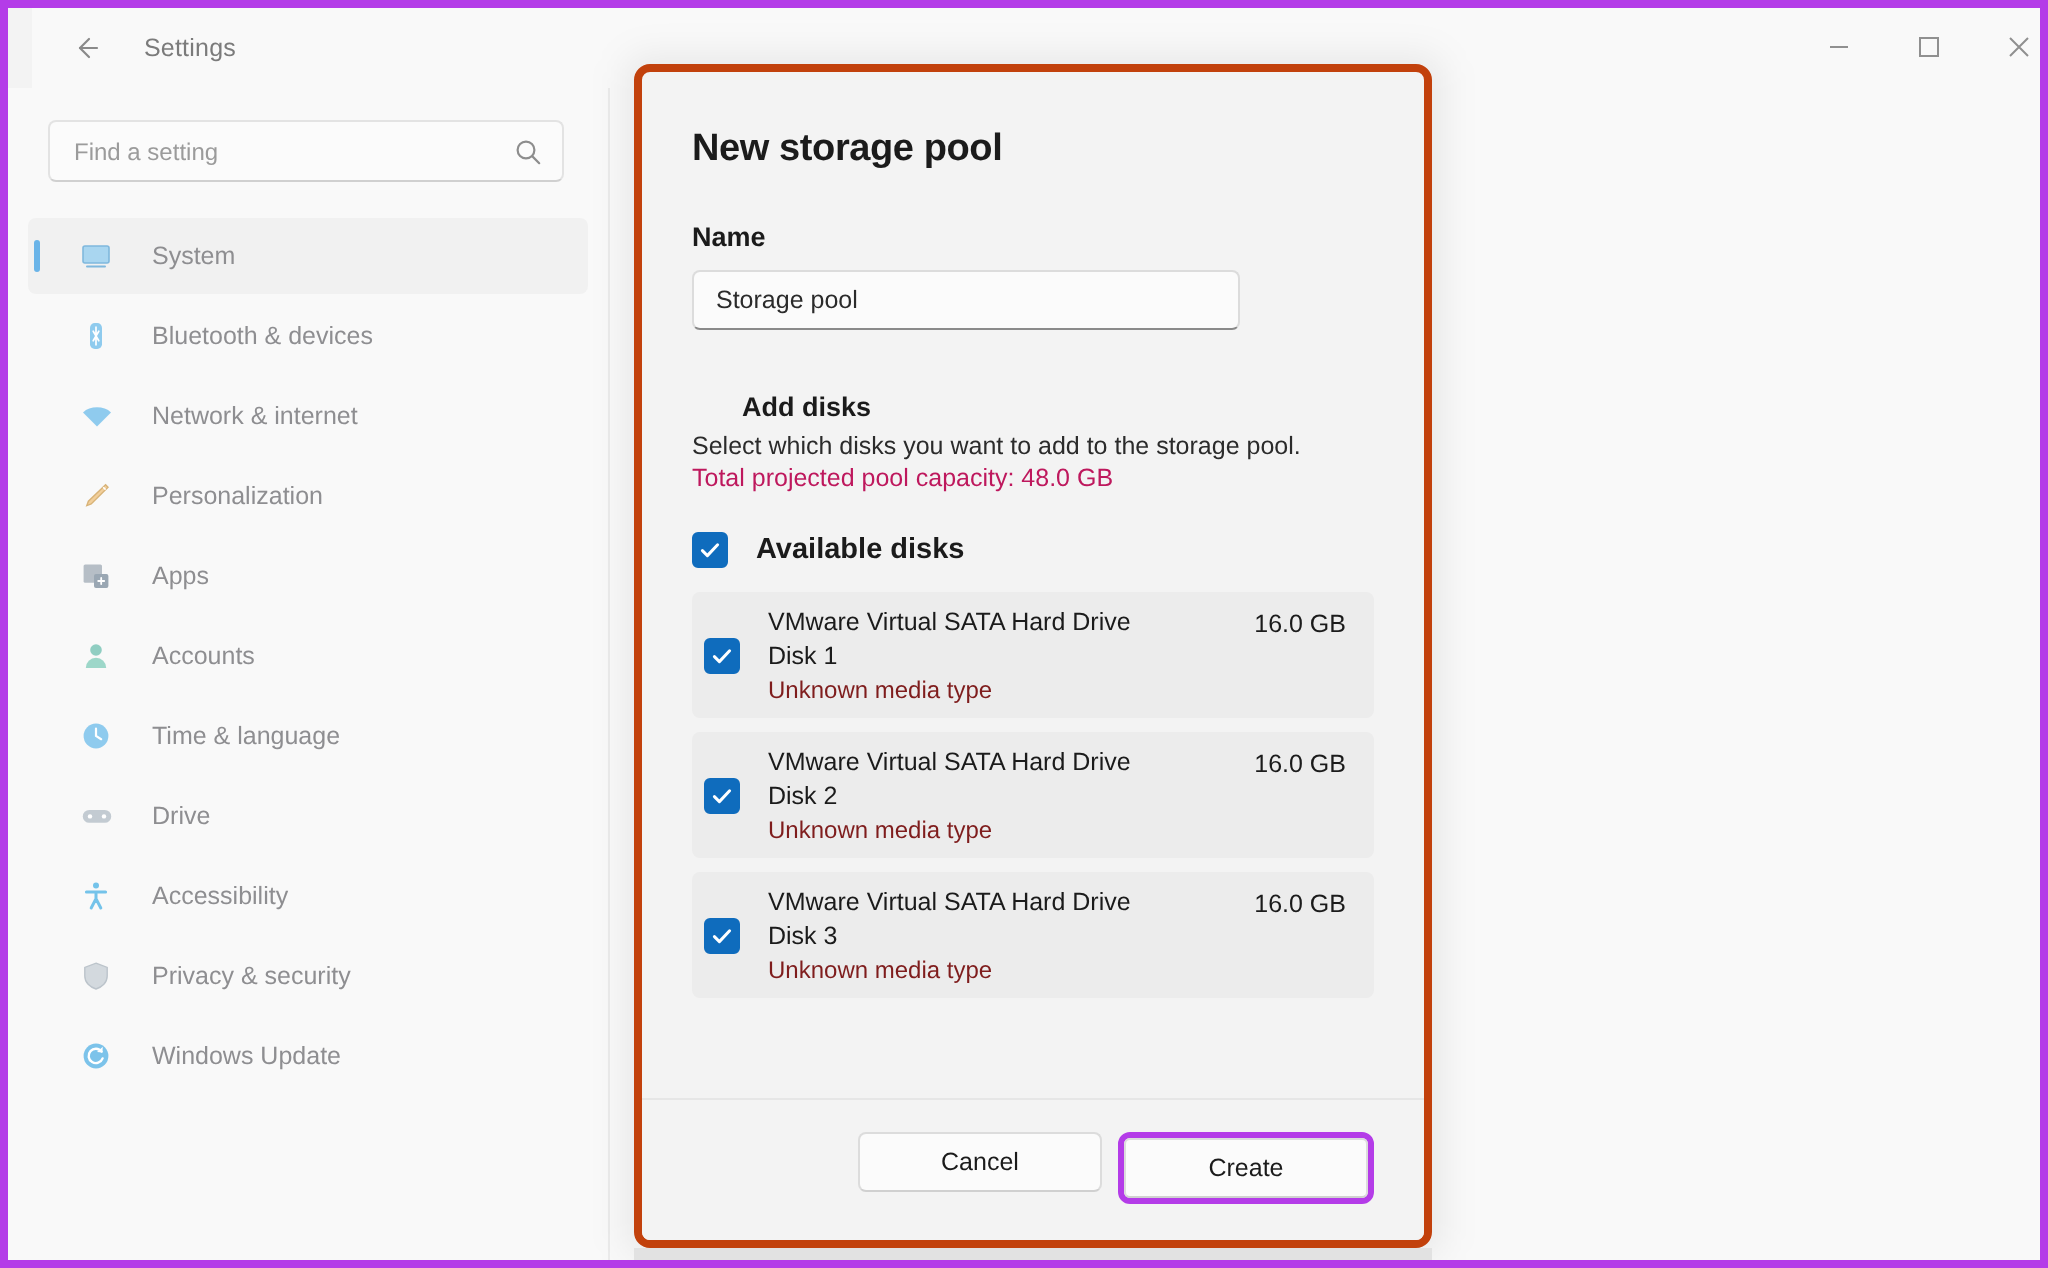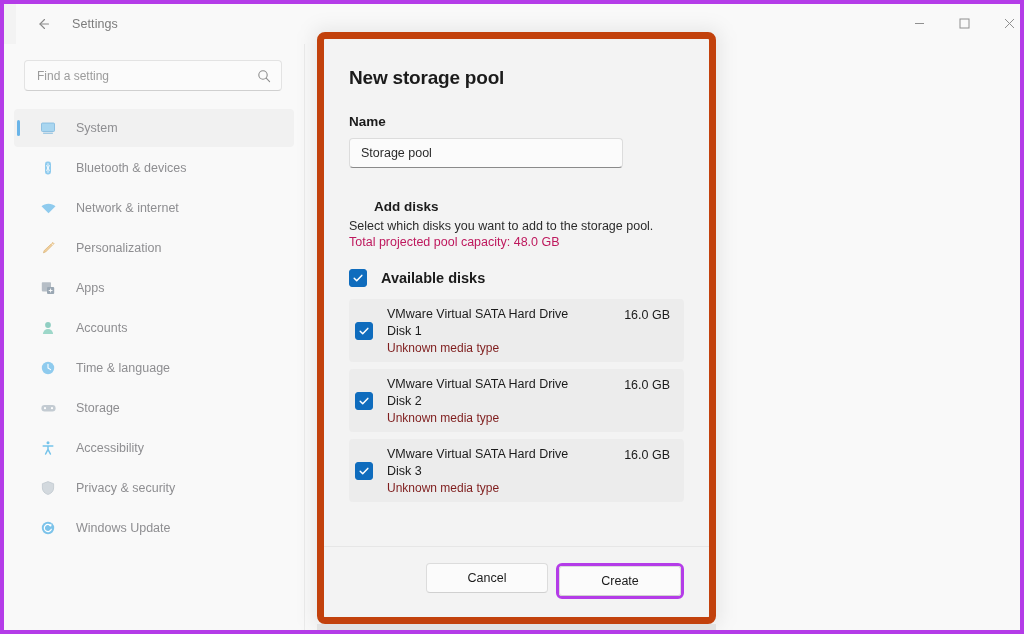--- a/index.html
+++ b/index.html
@@ -200,21 +200,21 @@
     filter: blur(9px);
     border-radius: 9px;
     z-index: 8;
   }
   #dialog {
     position: absolute;
     left: 313px; top: 28px;
     width: 399px;
     height: 592px;
     background: #f3f3f3;
-    border: 7px solid #c2410c;
+    border: 4px solid #c2410c;
     border-radius: 8px;
     z-index: 10;
     display: flex;
     flex-direction: column;
     overflow: hidden;
   }
   #dialog-body {
     flex: 1;
     padding: 28px 25px 0 25px;
     overflow: hidden;
@@ -494,21 +494,21 @@
         </div>
 
         <div class="nav-item">
           <span class="nav-icon">
             <svg width="17" height="16" viewBox="0 0 17 16">
                 <rect x="1.4" y="5" width="14.2" height="6.4" rx="3.2" fill="#c3cbd2"></rect>
                 <circle cx="5" cy="8.2" r="1.1" fill="#ffffff"></circle>
                 <circle cx="12" cy="8.2" r="1.1" fill="#ffffff"></circle>
               </svg>
           </span>
-          <span class="nav-label">Storage</span>
+          <span class="nav-label">Drive</span>
         </div>
 
         <div class="nav-item">
           <span class="nav-icon">
             <svg width="16" height="16" viewBox="0 0 16 16" stroke="#74c3ea" stroke-width="1.5" fill="none" stroke-linecap="round">
                 <circle cx="8" cy="2.8" r="1.5" fill="#74c3ea" stroke="none"></circle>
                 <path d="M3.2 6 H12.8 M8 6 V9.4 M8 9.4 L5.6 14 M8 9.4 L10.4 14"></path>
               </svg>
           </span>
           <span class="nav-label">Accessibility</span>

